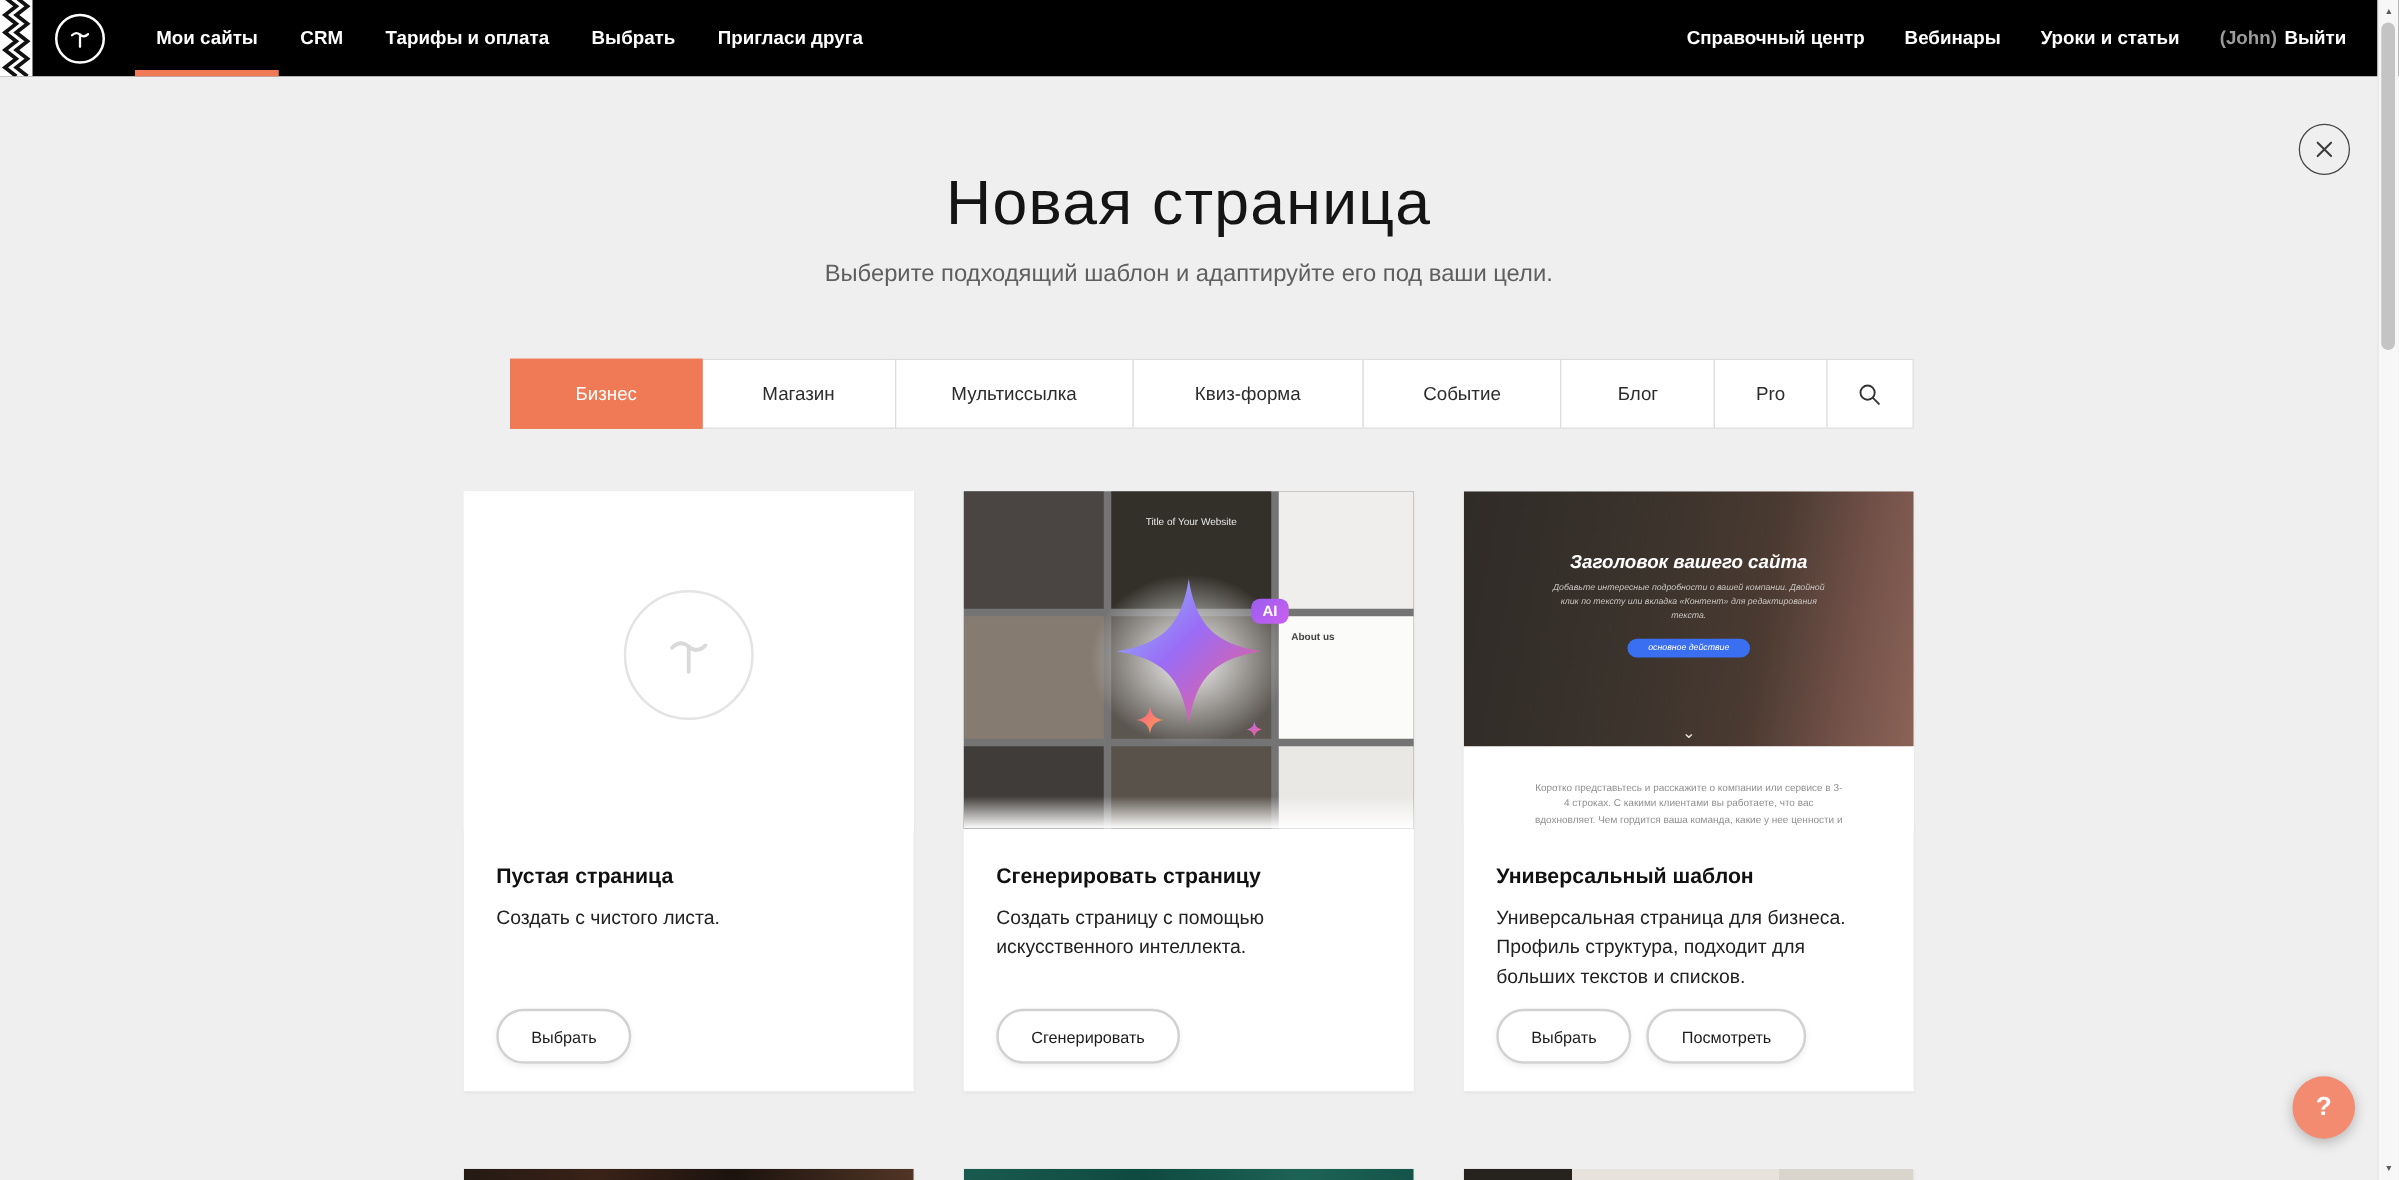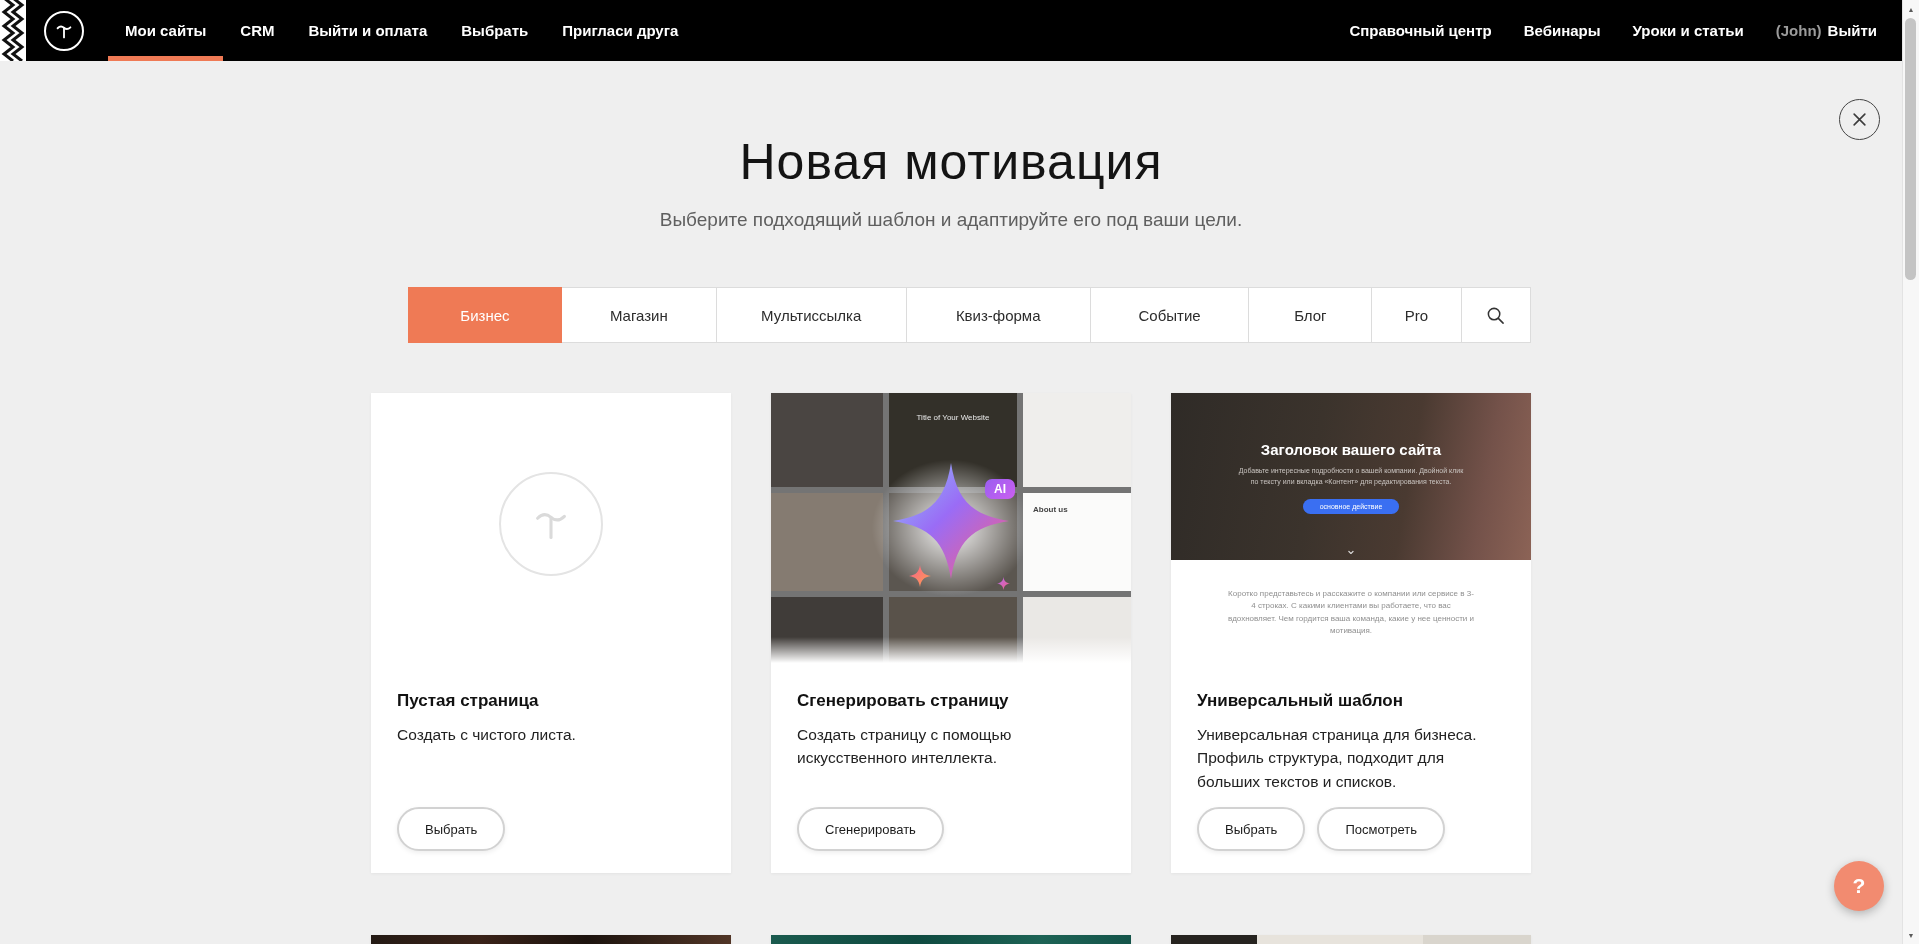--- a/index.html
+++ b/index.html
@@ -69,25 +69,25 @@
   .t6 { left:252px;top:100px; width:108px; height:98px; background:#fbfbfa; }
   .t7 { left:0;   top:204px; width:112px; height:66px; background:#403c39; }
   .t8 { left:118px;top:204px; width:128px; height:66px; background:#59524a; }
   .t9 { left:252px;top:204px; width:108px; height:66px; background:#eae8e5; }
   .tiny-title { position:absolute; top:20px; left:118px; width:128px; text-align:center; font-size:8px; color:#e8e8e8; }
   .tiny-about { position:absolute; top:112px; left:262px; font-size:8px; font-weight:bold; color:#444; }
   .glow { position:absolute; left:70px; top:40px; width:220px; height:190px; background:radial-gradient(closest-side, rgba(255,255,255,0.95), rgba(255,255,255,0) 72%); }
   .star-big { position:absolute; left:122px; top:70px; width:116px; height:116px; }
   .star-s1 { position:absolute; left:138px; top:172px; width:22px; height:22px; }
   .star-s2 { position:absolute; left:226px; top:184px; width:13px; height:13px; }
-  .ai-badge { position:absolute; left:214px; top:86px; padding:3px 9px; border-radius:7px; background:linear-gradient(135deg,#9a5ef0,#cb5ff0); color:#fff; font-size:12px; font-weight:bold; }
+  .ai-badge { position:absolute; left:230px; top:86px; padding:3px 9px; border-radius:7px; background:linear-gradient(135deg,#9a5ef0,#cb5ff0); color:#fff; font-size:12px; font-weight:bold; }
   .ai-img::after { content:""; position:absolute; left:0; right:0; bottom:0; height:26px; background:linear-gradient(to top,#fff,rgba(255,255,255,0)); }
 
   
-  .uni-hero { height:167px; background:linear-gradient(100deg,#2f2b27 0%,#3b332c 40%,#4a3a31 65%,#74524a 85%,#8c6356 100%); position:relative; text-align:center; color:#fff; }
+  .uni-hero { height:204px; background:linear-gradient(100deg,#2f2b27 0%,#3b332c 40%,#4a3a31 65%,#74524a 85%,#8c6356 100%); position:relative; text-align:center; color:#fff;font-style:italic; }
   .uni-title { padding-top:48px; font-size:15px; font-weight:bold; }
   .uni-sub { margin:7px auto 0; width:225px; font-size:7px; line-height:1.6; color:#c9c4c0; }
   .uni-btn { display:inline-block; margin-top:12px; background:var(--preview-blue,#3a6ff2); color:#fff; font-size:7px; padding:4px 17px; border-radius:10px; }
   .uni-chevron { position:absolute; bottom:3px; left:0; right:0; font-size:13px; color:#e0e0e0; }
   .uni-body { height:83px; background:#fff; }
   .uni-body p { margin:0 auto; padding-top:28px; width:250px; font-size:8px; line-height:1.55; color:#8f8f8f; text-align:center; }
 
   
   .sliver-img { height:100%; }
   .s1 { background:linear-gradient(90deg,#241a14 0%,#3a2218 30%,#1c130e 60%,#513526 100%); }
@@ -123,21 +123,21 @@
       </svg>
     </a>
     <nav class="nav-left">
       <a class="nav-item active">
           <span>Мои сайты</span>
         </a>
       <a class="nav-item">
           <span>CRM</span>
         </a>
       <a class="nav-item">
-          <span>Выйти и оплата</span>
+          <span>Тарифы и оплата</span>
         </a>
       <a class="nav-item">
           <span>Выбрать</span>
         </a>
       <a class="nav-item">
           <span>Пригласи друга</span>
         </a>
     </nav>
     <nav class="nav-right">
       <a>Справочный центр</a>
@@ -151,21 +151,21 @@
 
   <main class="main">
 
     <button class="close-btn">
       <svg width="15" height="15" viewBox="0 0 14 14">
         <path d="M2 2 L12 12 M12 2 L2 12" stroke="#3c3c3c" stroke-width="1.5" stroke-linecap="round"></path>
       </svg>
     </button>
 
     <div class="content">
-      <h1 class="page-title">Новая мотивация</h1>
+      <h1 class="page-title">Новая страница</h1>
       <p class="subtitle">Выберите подходящий шаблон и адаптируйте его под ваши цели.</p>
 
       <div class="tabs">
         <button class="tab active">Бизнес</button>
         <button class="tab">Магазин</button>
         <button class="tab">Мультиссылка</button>
         <button class="tab">Квиз-форма</button>
         <button class="tab">Событие</button>
         <button class="tab">Блог</button>
         <button class="tab">Pro</button>

